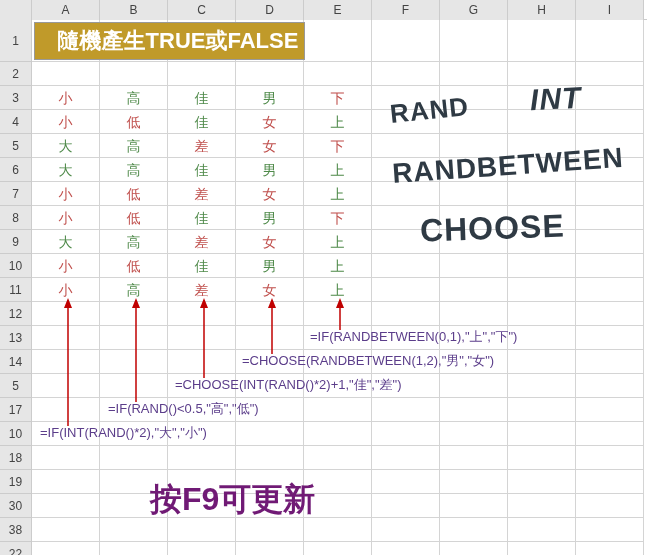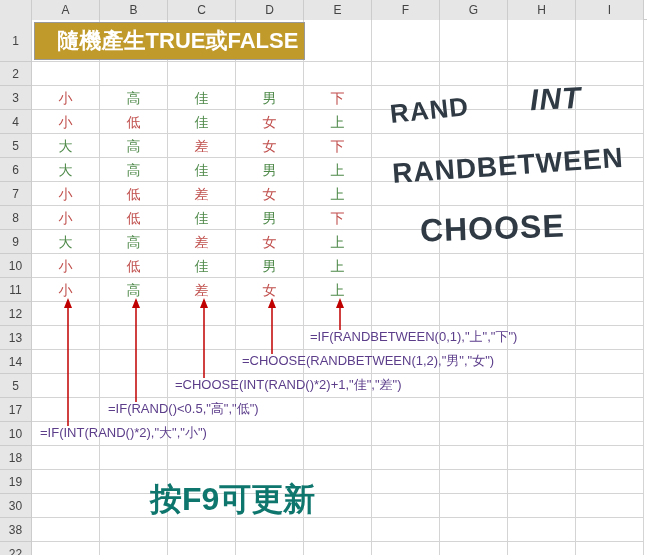--- a/index.html
+++ b/index.html
@@ -15,21 +15,21 @@
   .r1 { height: 42px; }
   .r1 .rh { line-height: 42px; height: 42px; }
   .r1 .c { height: 42px; }
   .banner { position: absolute; left: 34px; top: 22px; width: 271px; height: 38px; background: #C09A2A; color: #fff; font-size: 22px; font-weight: bold; display: flex; align-items: center; justify-content: center; border: 1px solid #999; padding-left: 17px; }
   .red { color: #C0504D; }
   .grn { color: #4F8A4A; }
   .formula { position: absolute; font-size: 13px; color: #5B3D8A; font-family: Arial, sans-serif; white-space: nowrap; }
   .arrow { position: absolute; }
   .arrow line { stroke: #C00000; stroke-width: 1.5; }
   .arrow polygon { fill: #C00000; }
-  .bigf9 { position: absolute; left: 150px; top: 478px; font-size: 32px; font-weight: 900; color: #0f766e; }
+  .bigf9 { position: absolute; left: 150px; top: 478px; font-size: 32px; font-weight: 900; color: #701a75; }
   .wordart { position: absolute; font-family: Arial, sans-serif; font-weight: 900; color: #2F3A44; letter-spacing: 1px; }
 </style>
 </head>
 <body>
 
 <div class="sheet">
 
   <div class="hdr-row">
     <div class="corner"></div>
     <div class="ch">A</div>

